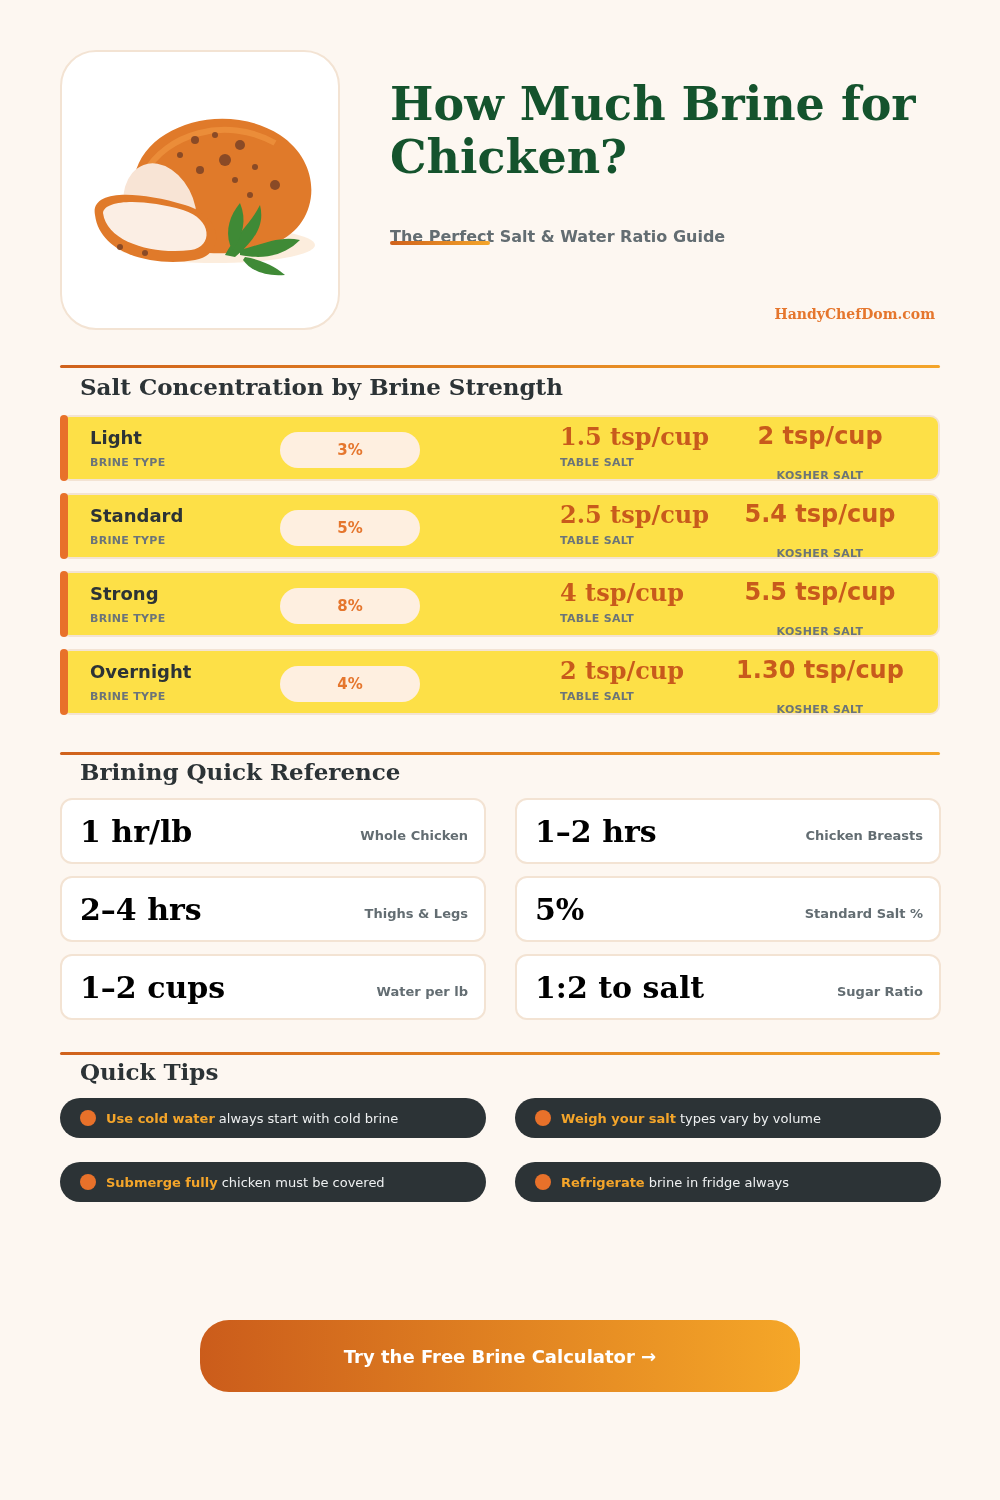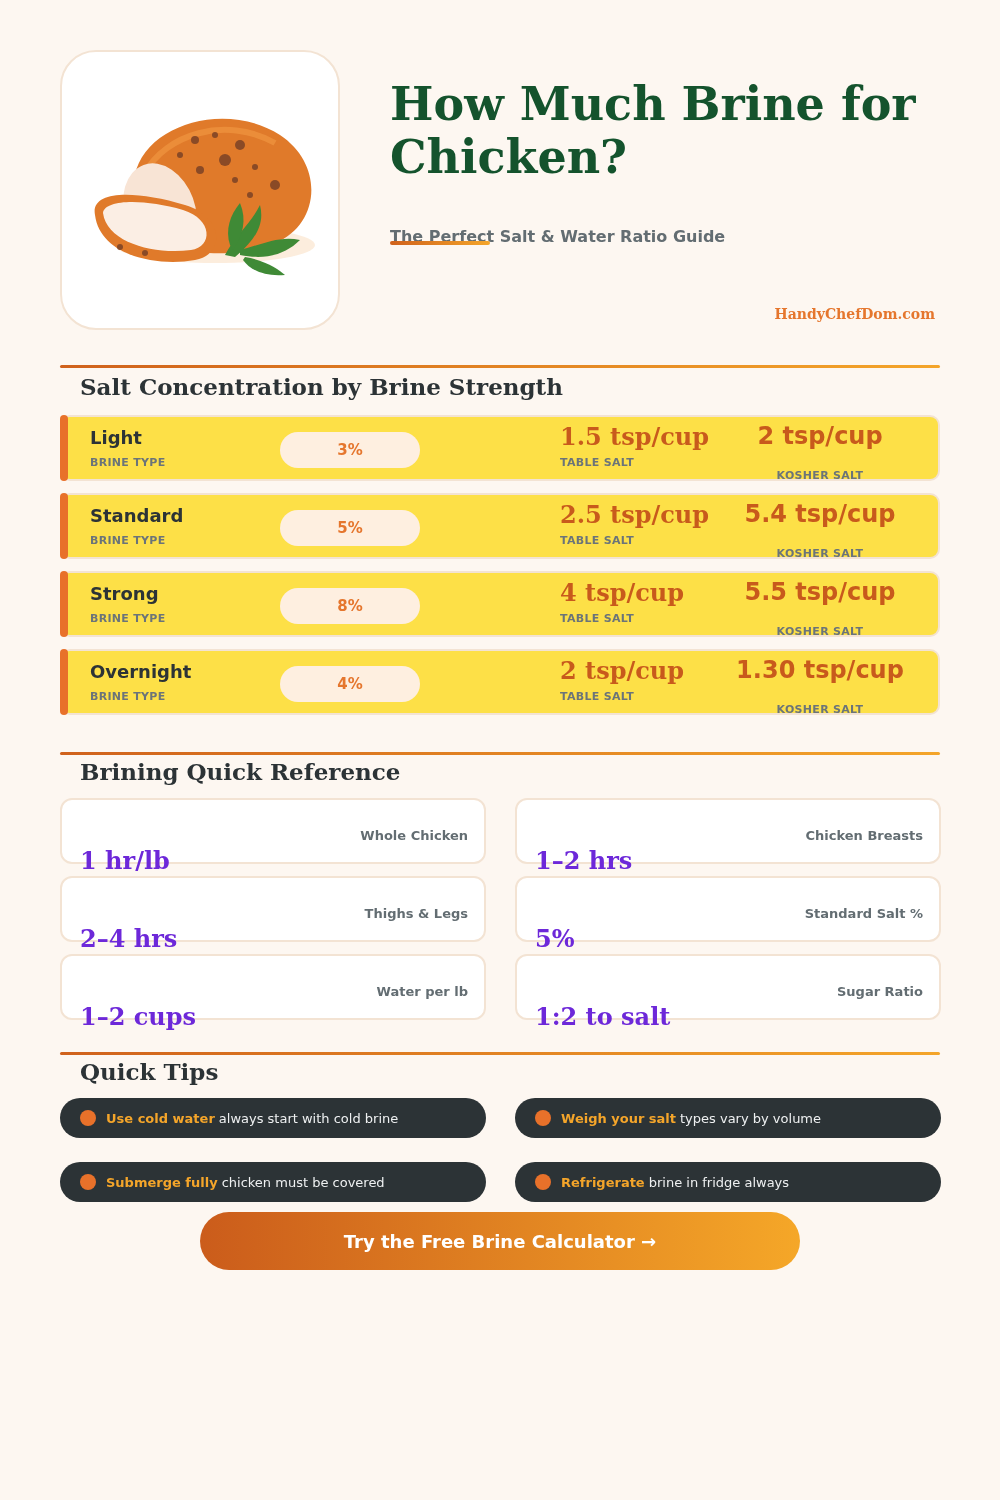--- a/index.html
+++ b/index.html
@@ -78,40 +78,40 @@
   .kosher-label { margin-top: 19px; }
 
   
   .ref-card {
     position: absolute; width: 426px; height: 66px;
     background: #fff; border: 2px solid #f3e3d3; border-radius: 12px;
   }
   .ref-val {
     position: absolute; left: 18px; top: 14px;
     font-family: "DejaVu Serif", serif; font-weight: bold;
-    font-size: 24px; color: #6d28d9; margin-top: 32px;
+    font-size: 30px; color: #000000;
   }
   .ref-label {
     position: absolute; right: 16px; top: 28px;
     font-size: 13px; font-weight: bold; color: #636d72;
   }
 
   
   .tip {
     position: absolute; width: 426px; height: 40px;
     background: #2c3336; border-radius: 26px;
     display: flex; align-items: center; padding-left: 20px;
     font-size: 13px; color: #eef0f1;
   }
   .tip-dot { width: 16px; height: 16px; border-radius: 50%; background: #e8712a; margin-right: 10px; flex: none; }
   .tip-strong { font-weight: bold; color: #f4a52a; margin-right: 4px; }
 
   
   .cta {
-    position: absolute; left: 200px; top: 1212px; width: 600px; height: 58px;
+    position: absolute; left: 200px; top: 1320px; width: 600px; height: 72px;
     border-radius: 29px; background: linear-gradient(90deg, #cb5c1b, #f5a728);
     display: flex; align-items: center; justify-content: center;
     font-size: 18px; font-weight: bold; color: #fff; cursor: pointer;
   }
 </style>
 </head>
 <body>
 
 <div class="hero-card">
   <svg width="250" height="190" viewBox="0 0 250 190">

